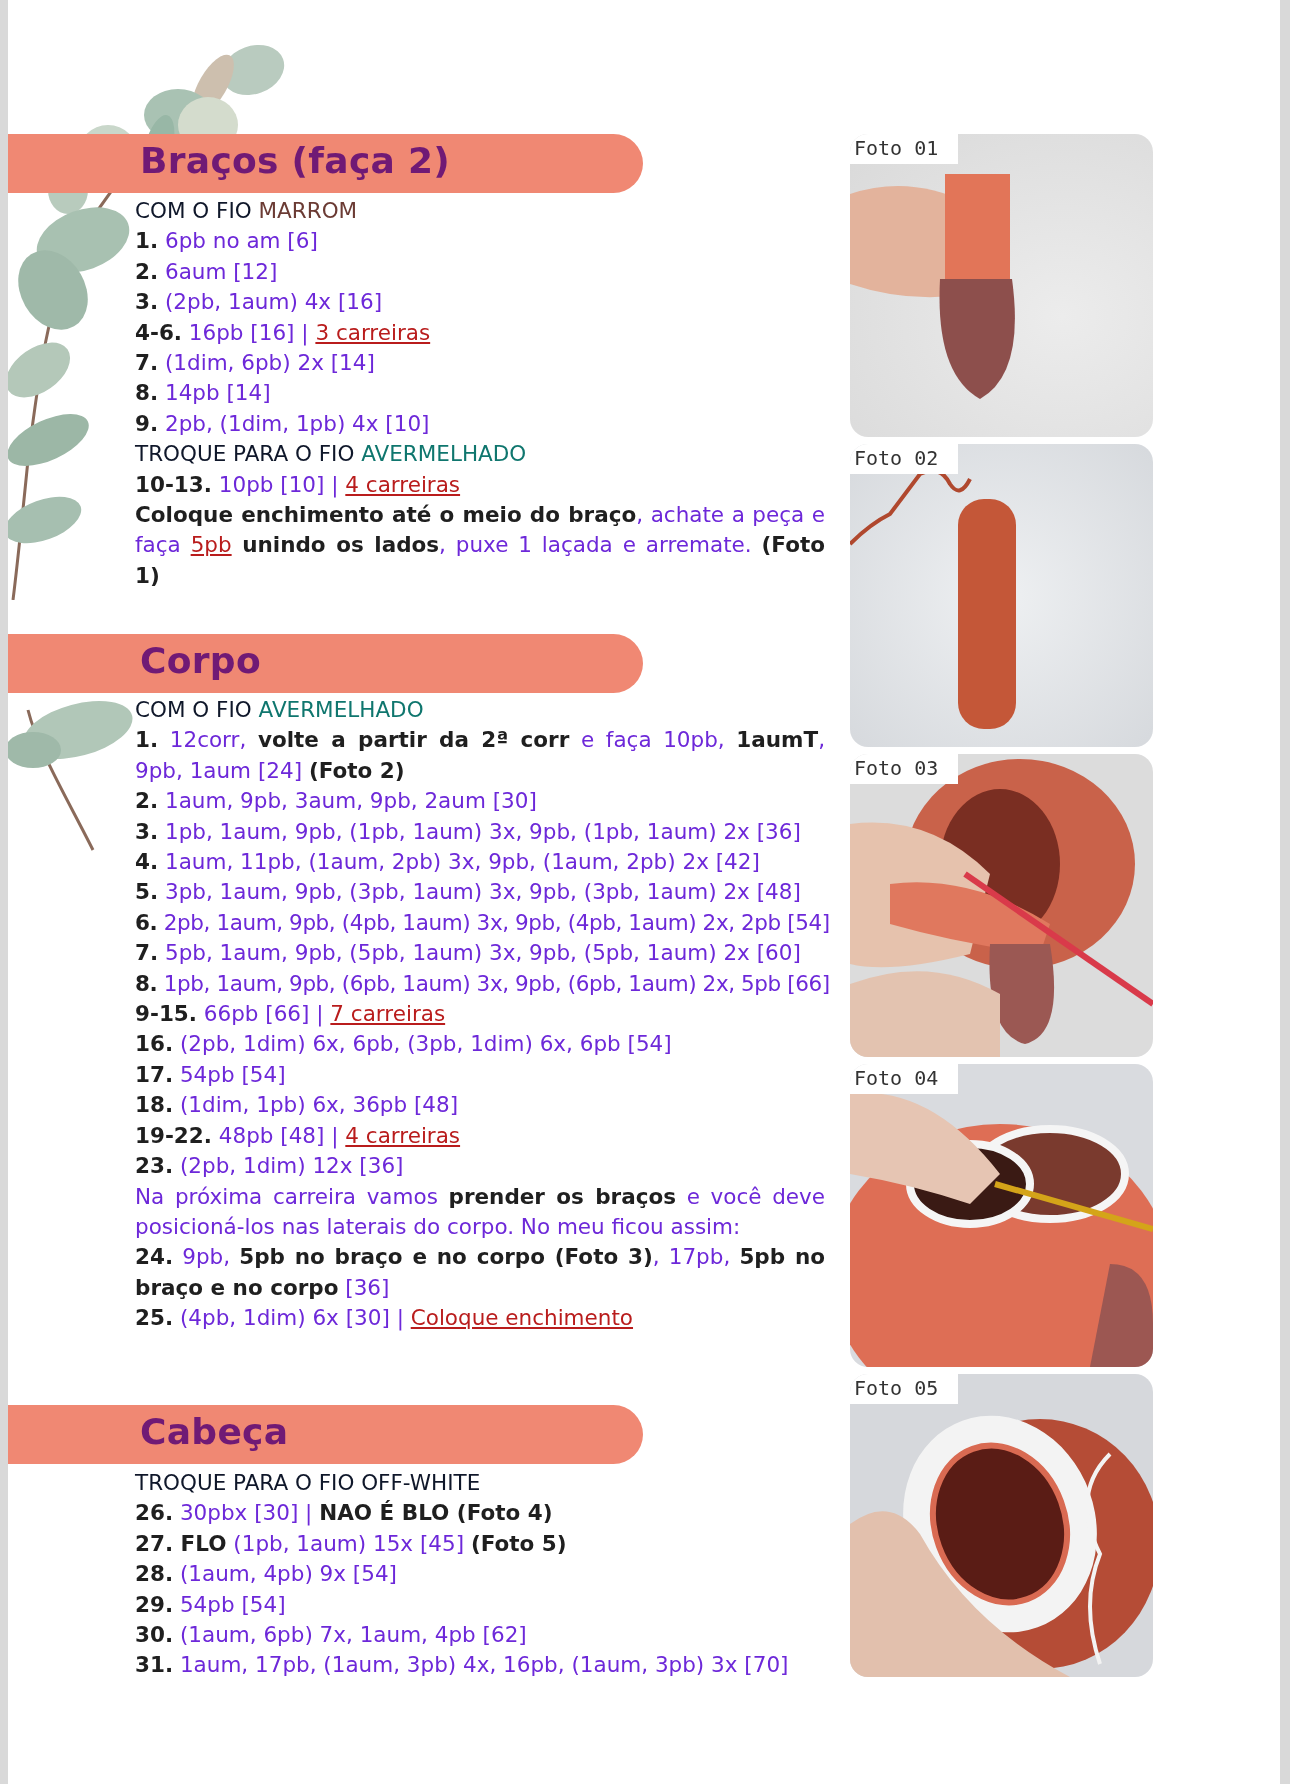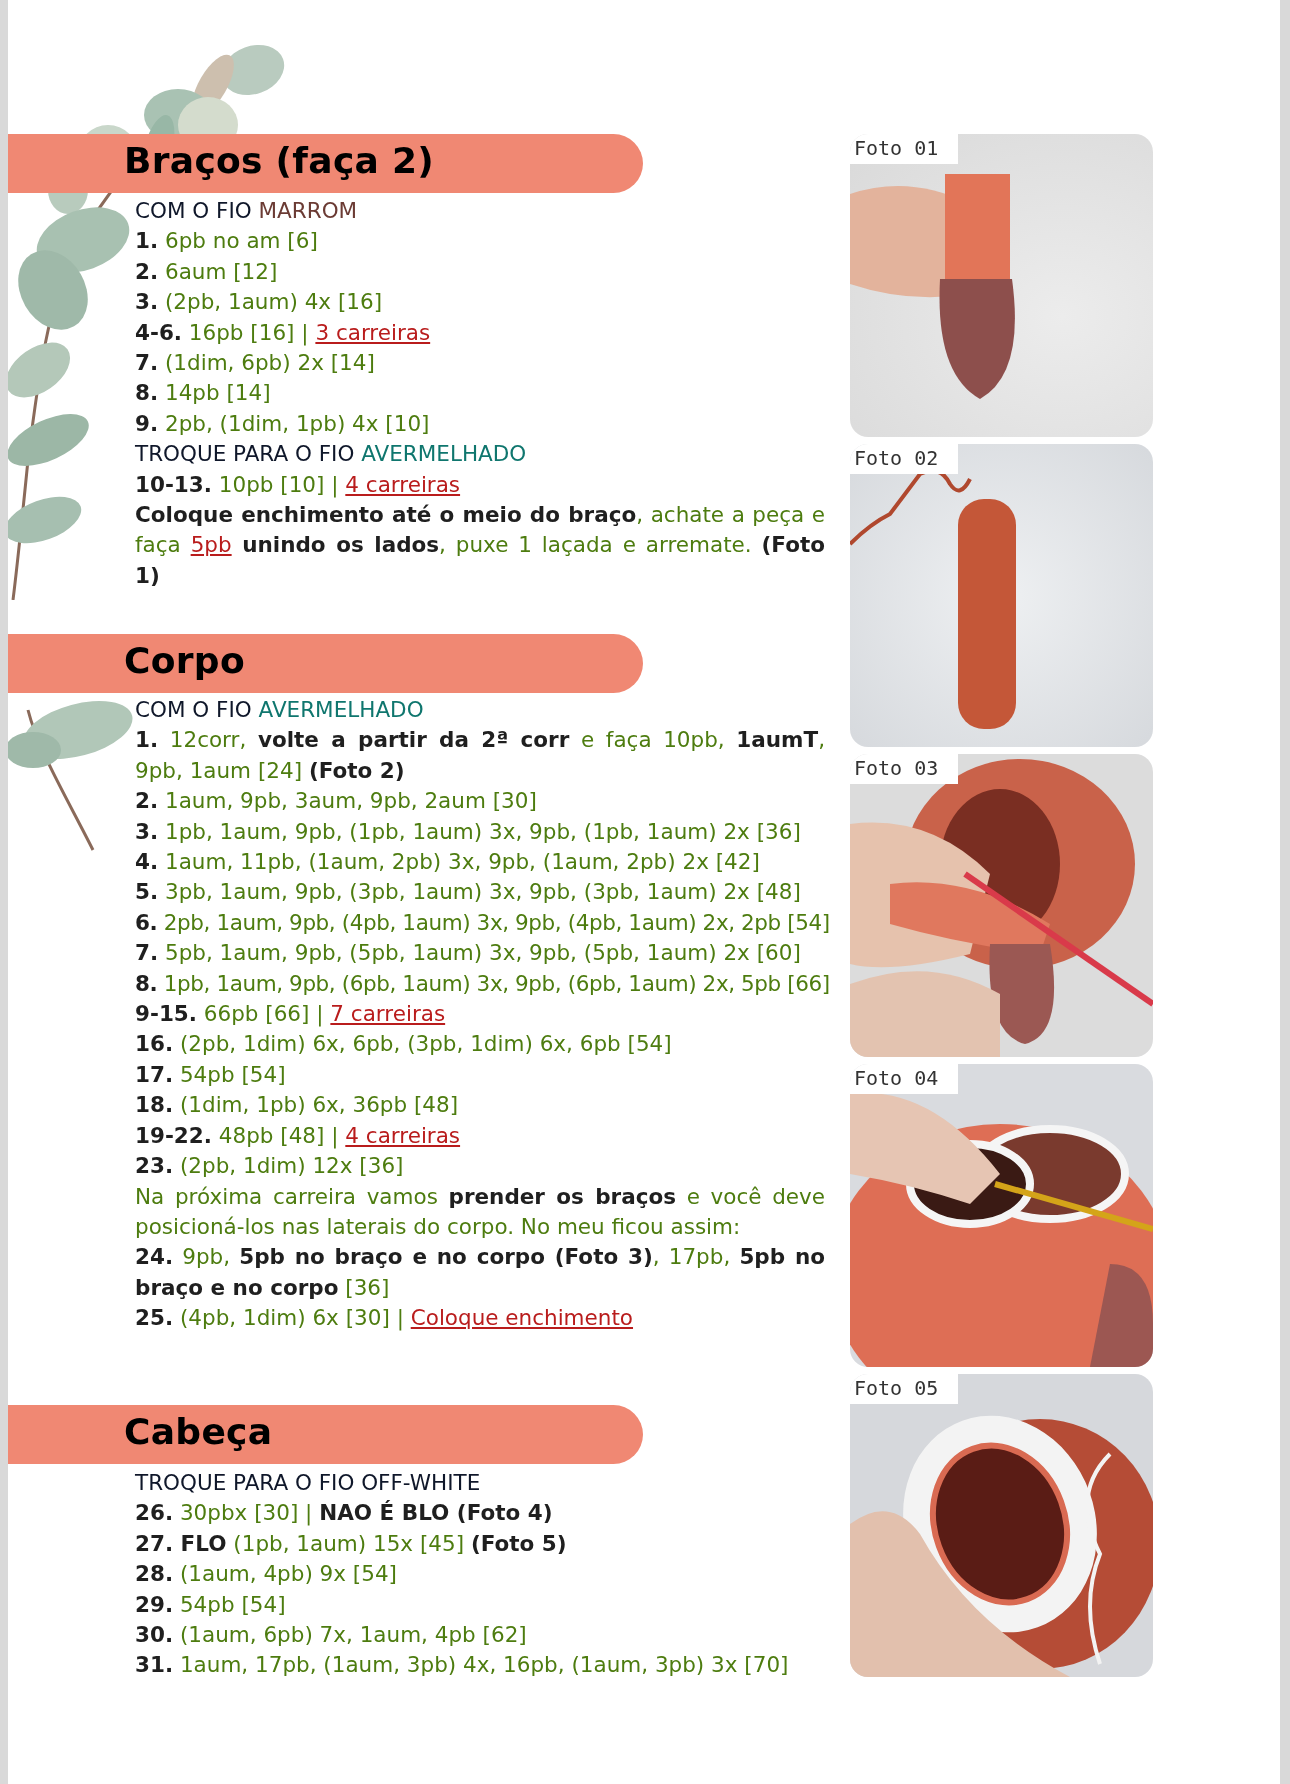--- a/index.html
+++ b/index.html
@@ -2,27 +2,27 @@
 <html><head>
 <meta charset="utf-8">
 <style>
   html,body{margin:0;padding:0;}
   body{width:1290px;height:1784px;background:#d9d9d9;position:relative;overflow:hidden;
        font-family:"DejaVu Sans","Liberation Sans",sans-serif;color:#2a2a2a;}
   .page{position:absolute;left:8px;top:0;width:1272px;height:1784px;background:#ffffff;}
   .leaf{position:absolute;}
   .banner{position:absolute;left:8px;width:635px;height:59px;background:#f08873;
           border-radius:0 30px 30px 0;}
-  .banner-title{position:absolute;left:116px;top:6px;font-family:"DejaVu Sans",sans-serif;
-          font-weight:bold;font-size:36px;color:#000000;letter-spacing:0.3px;white-space:nowrap;}
+  .banner-title{position:absolute;left:132px;top:6px;font-family:"DejaVu Sans",sans-serif;
+          font-weight:bold;font-size:36px;color:#701a75;letter-spacing:0.3px;white-space:nowrap;}
   .block{position:absolute;left:135px;width:690px;font-size:21.5px;line-height:30.4px;}
   .line{white-space:nowrap;}
   .line.wrap{white-space:normal;text-align:justify;}
   .num{font-weight:bold;color:#1f1f1f;}
-  .txt{color:#4d7c0f;}
+  .txt{color:#6d28d9;}
   .b{font-weight:bold;color:#1f1f1f;}
   .hl{color:#b91c1c;text-decoration:underline;}
   .brown{color:#6b3b34;}
   .rust{color:#0f766e;}
   .caps{color:#0f172a;}
   .photo{position:absolute;left:850px;width:303px;height:303px;border-radius:18px;overflow:hidden;}
   .photo-label{position:absolute;left:0;top:0;background:#ffffff;padding:2px 20px 4px 4px;
           font-family:"DejaVu Sans Mono",monospace;font-size:20px;color:#333;}
 </style>
 </head>

